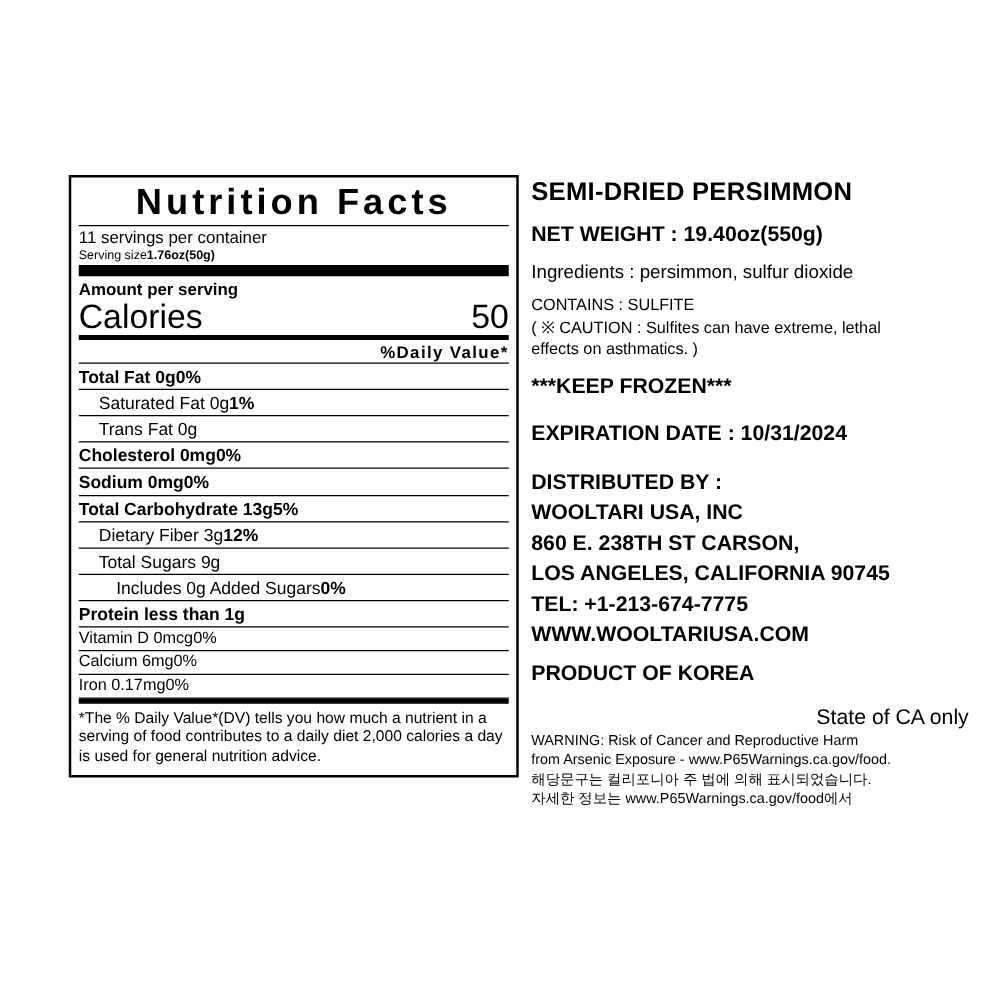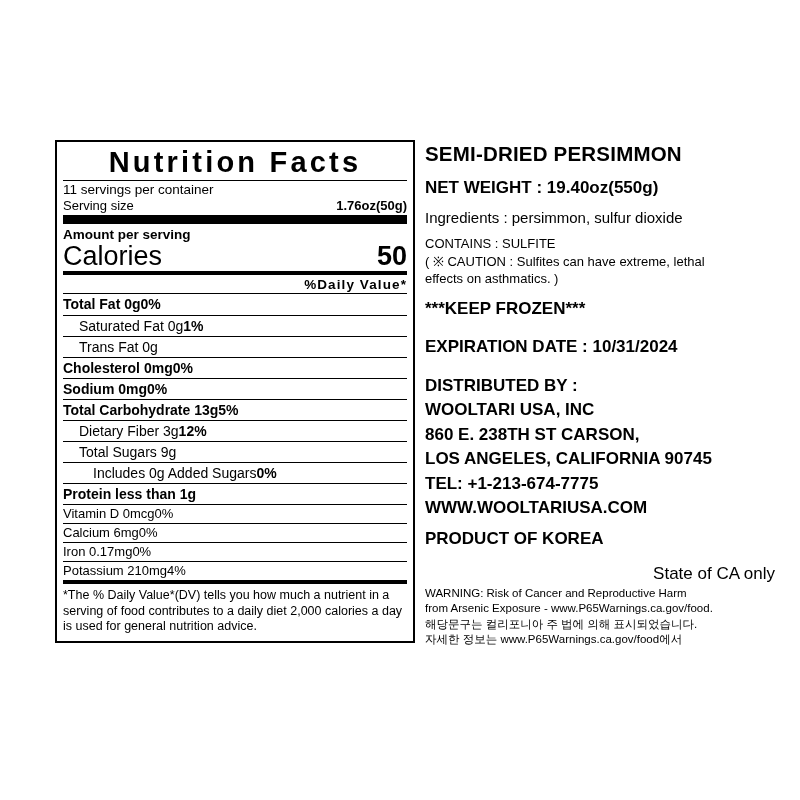--- a/index.html
+++ b/index.html
@@ -51,23 +51,22 @@
   .rule-thin { border-bottom: 1px solid #000; }
   .rule-med  { border-bottom: 4px solid #000; }
   .rule-thick{ border-bottom: 9px solid #000; }
 
   .nf-servings {
     font-size: 13.5px;
     padding: 1px 0 0 0;
   }
   .nf-serving-row {
     display: flex;
-    justify-content: space-between;
     align-items: baseline;
-    font-size: 13px;
+    font-size: 10px;
     padding: 1px 0 2px 0;
   }
 
   .nf-amount {
     font-size: 13.5px;
     font-weight: normal;
     padding: 3px 0 0 0;
   }
   .nf-cal-row {
     display: flex;
@@ -75,21 +74,21 @@
     align-items: flex-end;
     padding-bottom: 1px;
   }
   .nf-cal-label {
     font-size: 27px;
     font-weight: normal;
     line-height: 1.0;
   }
   .nf-cal-value {
     font-size: 27px;
-    font-weight: bold;
+    font-weight: normal;
     line-height: 1.0;
   }
 
   .nf-dv-head {
     text-align: right;
     font-size: 13.5px;
     font-weight: bold;
     letter-spacing: 1.1px;
     padding: 2px 0 1px 0;
   }
@@ -250,24 +249,20 @@
         <span class="label">Vitamin D 0mcg</span>
         <span class="pct">0%</span>
       </div>
       <div class="nf-row">
         <span class="label">Calcium 6mg</span>
         <span class="pct">0%</span>
       </div>
       <div class="nf-row">
         <span class="label">Iron 0.17mg</span>
         <span class="pct">0%</span>
-      </div>
-      <div class="nf-row no-rule">
-        <span class="label">Potassium 210mg</span>
-        <span class="pct">4%</span>
       </div>
     </div>
 
     <div class="rule-med"></div>
 
     <div class="nf-footnote">*The % Daily Value*(DV) tells you how much a nutrient in a serving of food contributes to a daily diet 2,000 calories a day is used for general nutrition advice.</div>
   </div>
 
   <div class="info">
     <div class="h1">SEMI-DRIED PERSIMMON</div>

